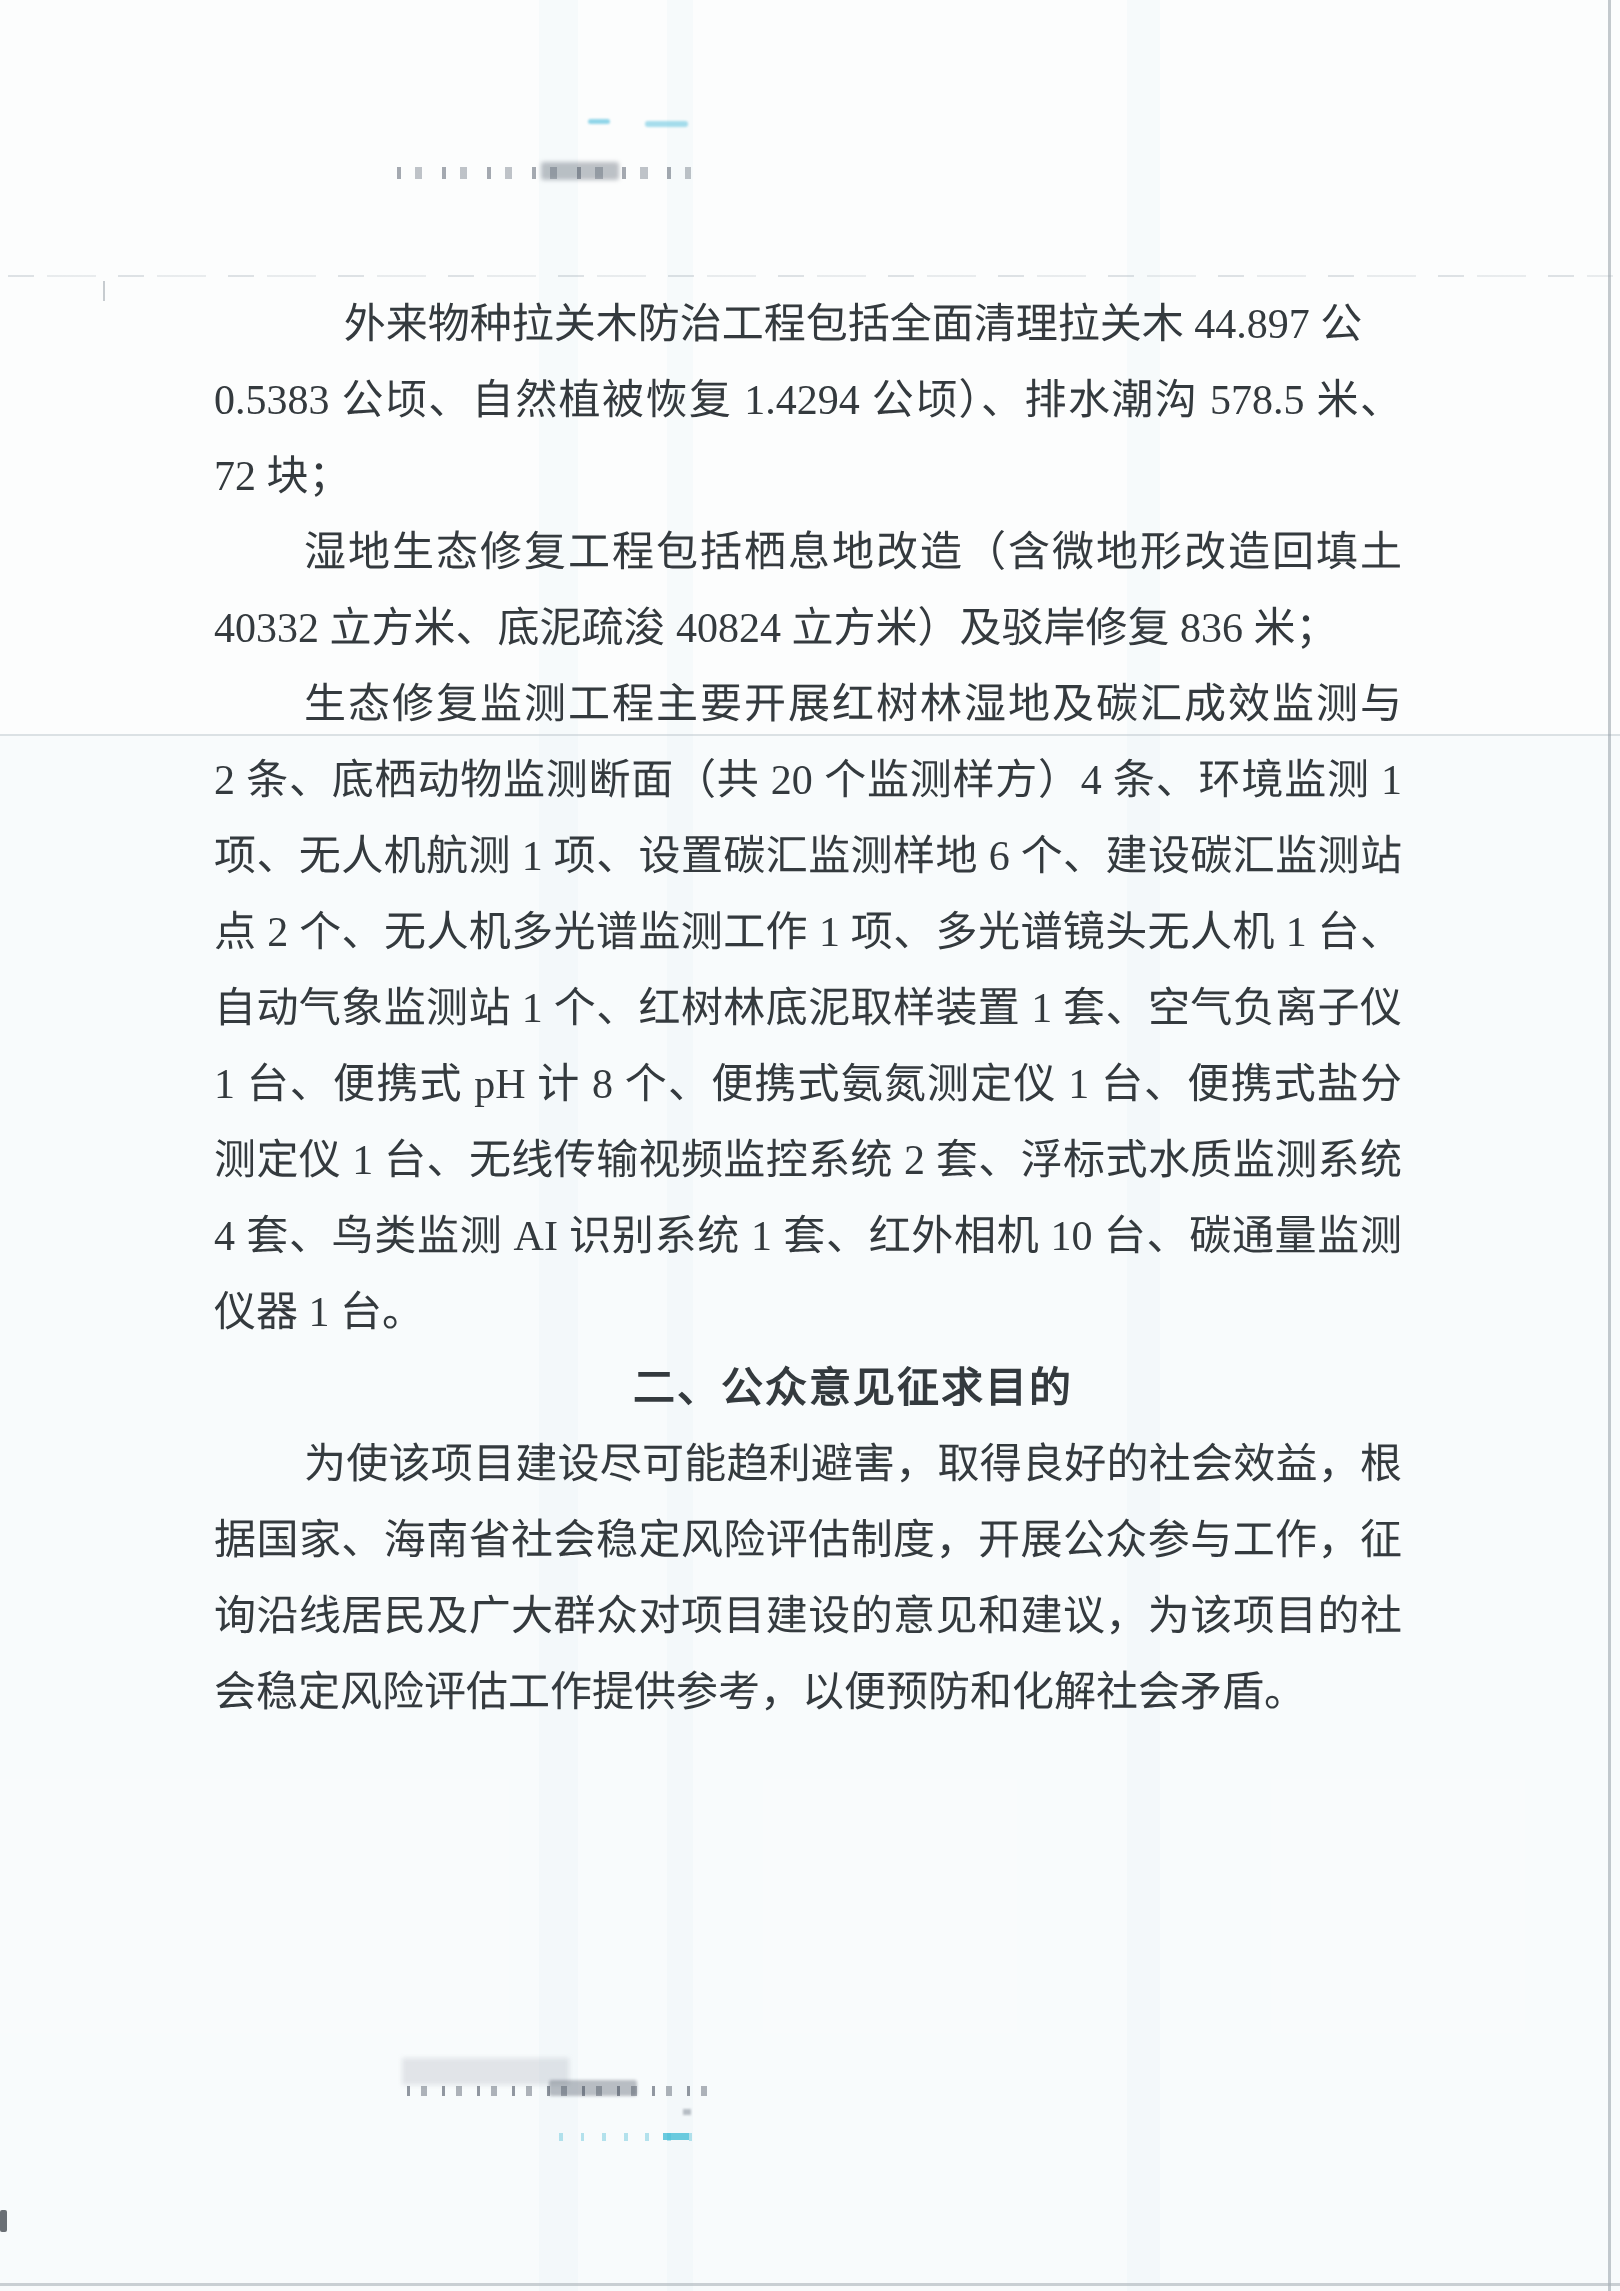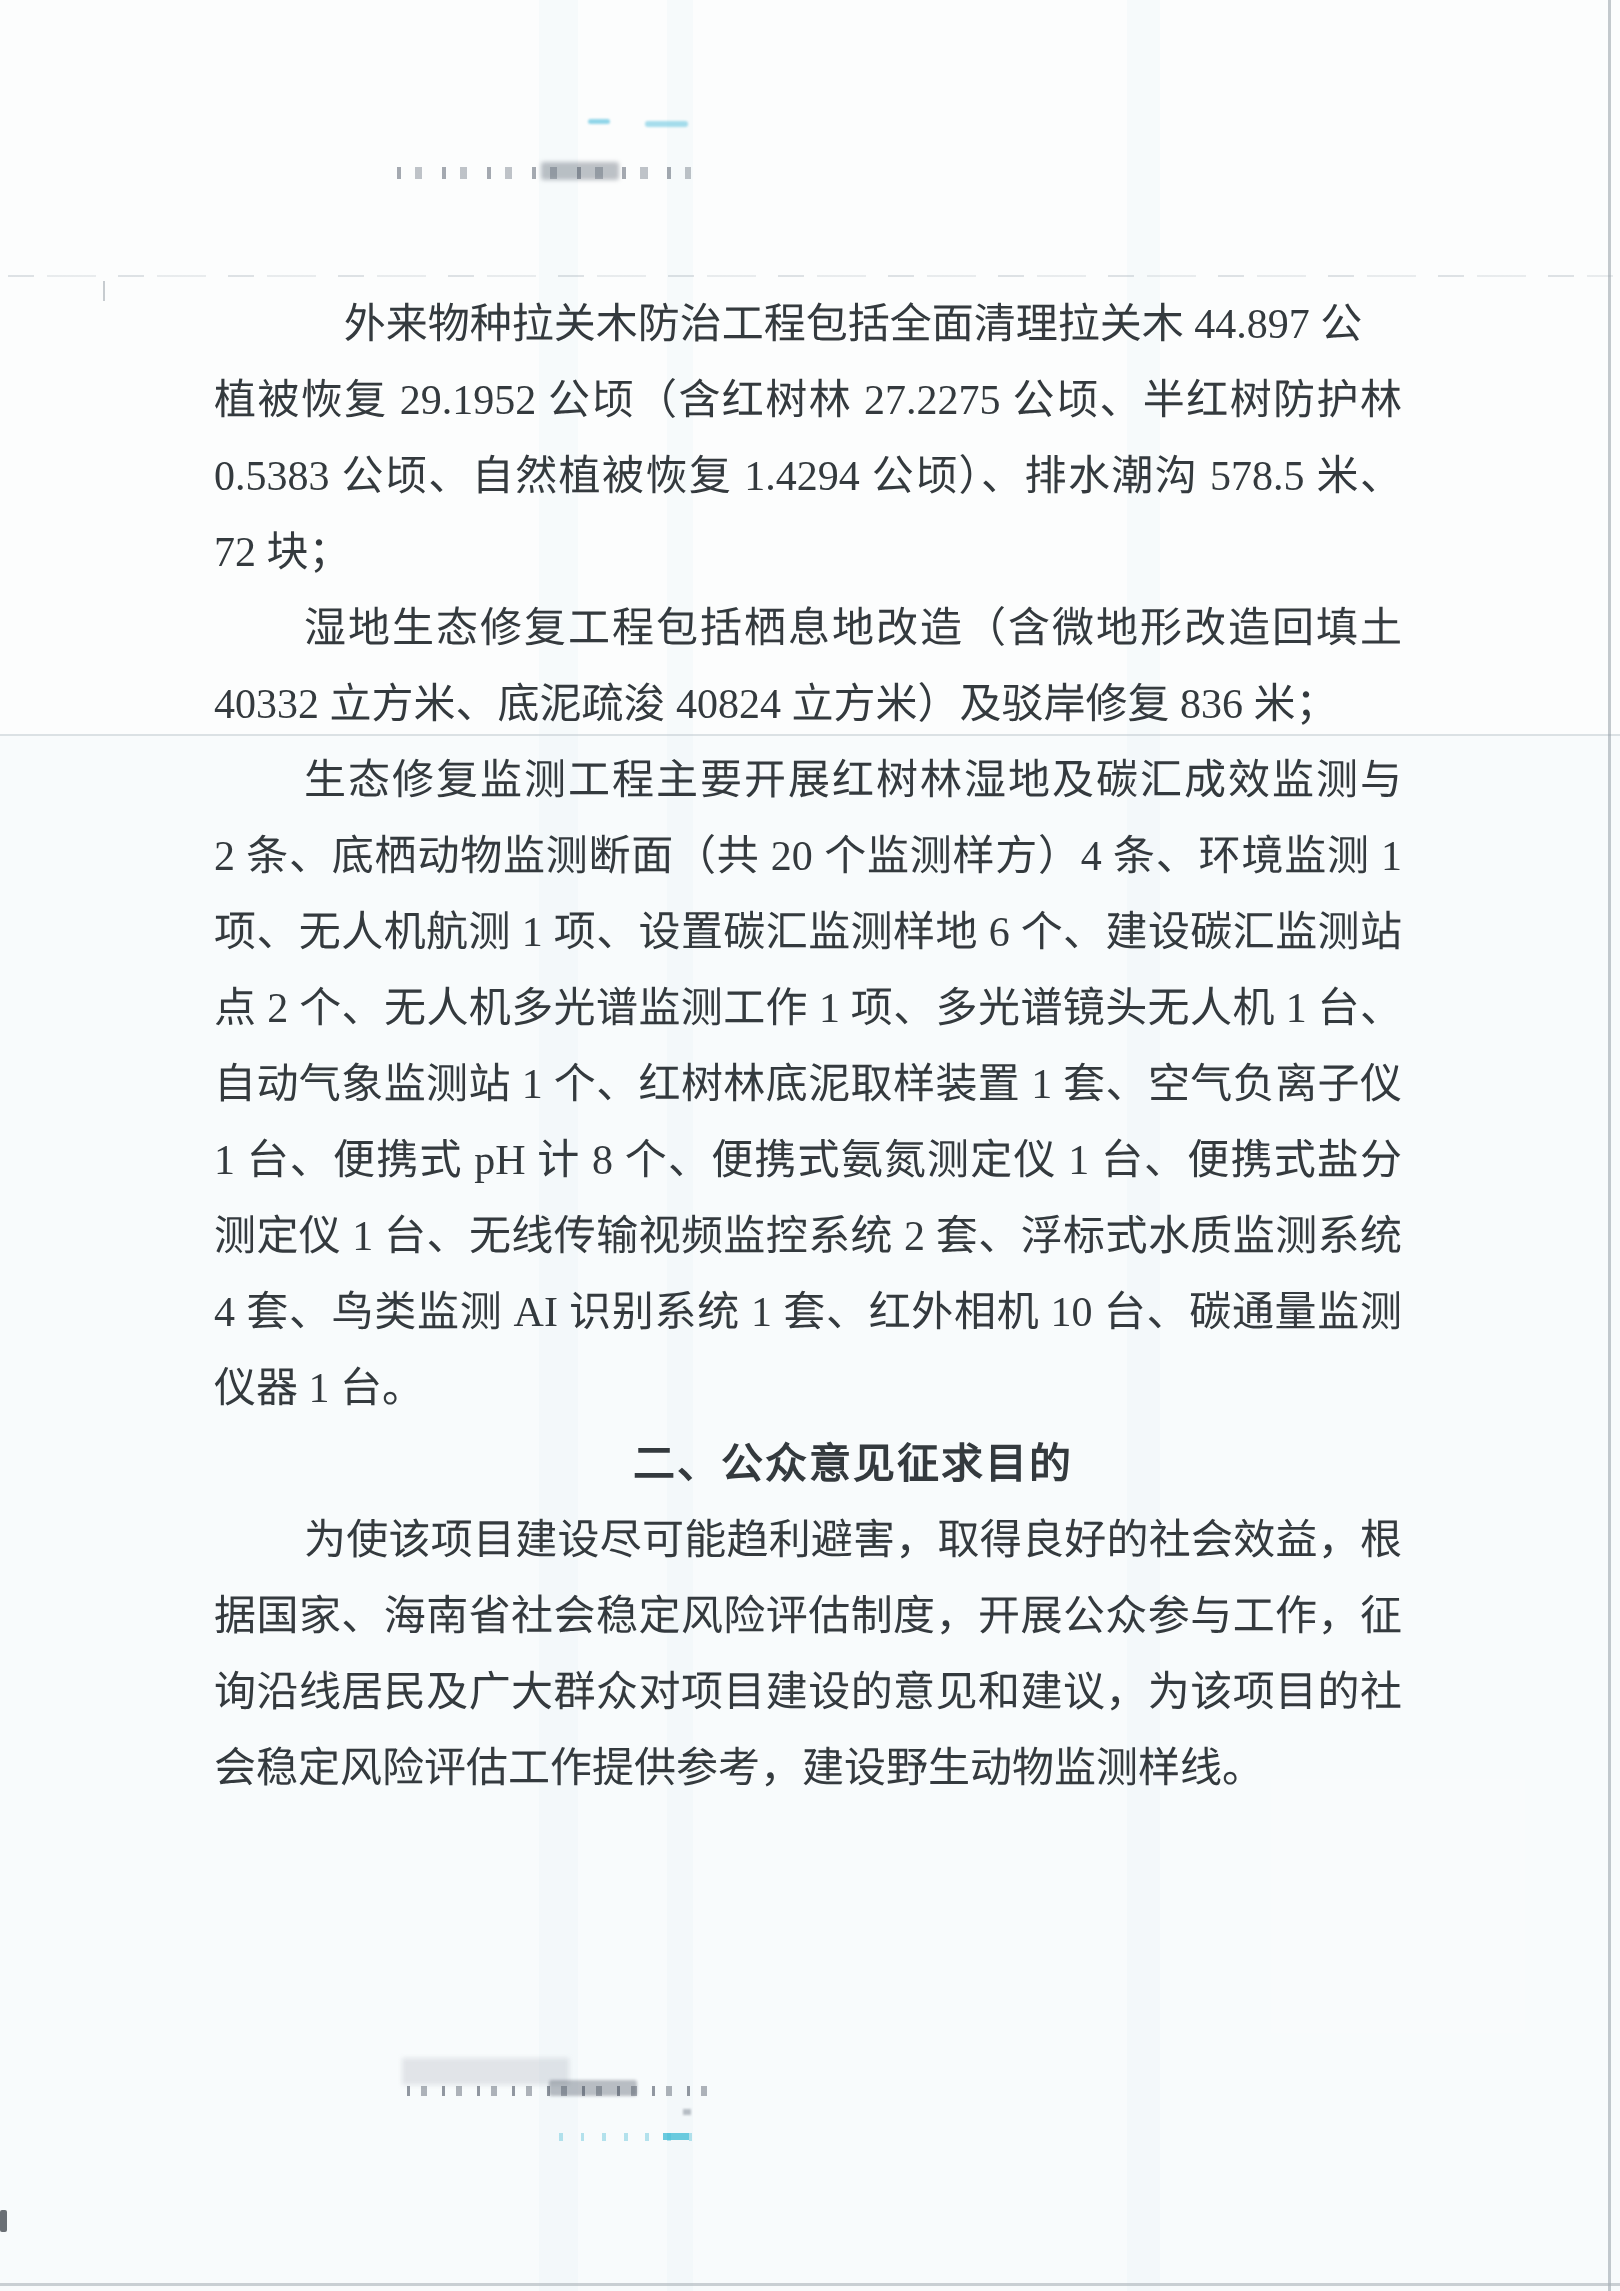--- a/index.html
+++ b/index.html
@@ -100,35 +100,34 @@
   <div class="artifact sm-b-scatter"></div>
   <div class="artifact sm-b-row"></div>
   <div class="artifact smudge sm-b-cluster"></div>
   <div class="artifact sm-b-cyanrow"></div>
   <div class="artifact sm-b-cyandash"></div>
   <div class="artifact sm-b-dot"></div>
 
   <div class="textblock">
 
   <div class="line indent justify">外来物种拉关木防治工程包括全面清理拉关木 44.897 公顷、</div>
-      <div class="line justify">植被恢复 29.1952 公顷（含红树林 27.2275 公顷、半红树防护林</div>
       <div class="line justify">0.5383 公顷、自然植被恢复 1.4294 公顷）、排水潮沟 578.5 米、</div>
       <div class="line">72 块；</div>
       <div class="line indent justify">湿地生态修复工程包括栖息地改造（含微地形改造回填土</div>
       <div class="line">40332 立方米、底泥疏浚 40824 立方米）及驳岸修复 836 米；</div>
       <div class="line indent justify">生态修复监测工程主要开展红树林湿地及碳汇成效监测与</div>
       <div class="line justify">2 条、底栖动物监测断面（共 20 个监测样方）4 条、环境监测 1</div>
       <div class="line justify">项、无人机航测 1 项、设置碳汇监测样地 6 个、建设碳汇监测站</div>
       <div class="line justify">点 2 个、无人机多光谱监测工作 1 项、多光谱镜头无人机 1 台、</div>
       <div class="line justify">自动气象监测站 1 个、红树林底泥取样装置 1 套、空气负离子仪</div>
       <div class="line justify">1 台、便携式 pH 计 8 个、便携式氨氮测定仪 1 台、便携式盐分</div>
       <div class="line justify">测定仪 1 台、无线传输视频监控系统 2 套、浮标式水质监测系统</div>
       <div class="line justify">4 套、鸟类监测 AI 识别系统 1 套、红外相机 10 台、碳通量监测</div>
       <div class="line">仪器 1 台。</div>
       <div class="line indent heading">二、公众意见征求目的</div>
       <div class="line indent justify">为使该项目建设尽可能趋利避害，取得良好的社会效益，根</div>
       <div class="line justify">据国家、海南省社会稳定风险评估制度，开展公众参与工作，征</div>
       <div class="line justify">询沿线居民及广大群众对项目建设的意见和建议，为该项目的社</div>
-      <div class="line">会稳定风险评估工作提供参考，建设野生动物监测样线。</div>
+      <div class="line">会稳定风险评估工作提供参考，以便预防和化解社会矛盾。</div>
     </div>
 
 </div>
 
 
 </body></html>

